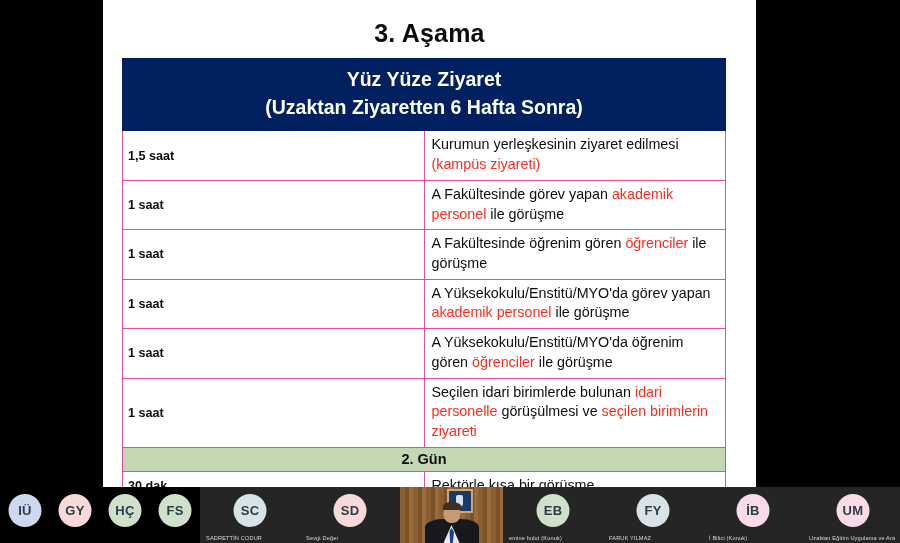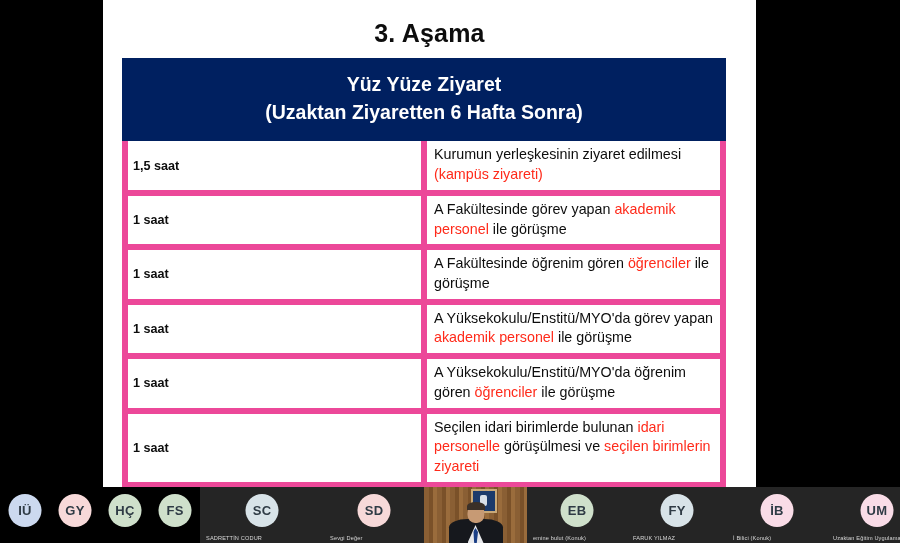--- a/index.html
+++ b/index.html
@@ -48,21 +48,21 @@
   
   #agenda-table {
     position: absolute;
     left: 19px;
     top: 58px;
     width: 604px;
     border-collapse: collapse;
     table-layout: fixed;
   }
   #agenda-table td {
-    border: 6px solid #ec4899;
+    border: 1px solid #ec4899;
     vertical-align: middle;
     padding: 0;
   }
 
   .hdr-cell {
     background: #002060;
     color: #ffffff;
     text-align: center;
     font-size: 19.5px;
     font-weight: bold;
@@ -296,21 +296,21 @@
     </div>
     <div class="tile plain" style="width: 50px;">
       <div class="avatar" style="background: rgb(247, 217, 217);">GY</div>
     </div>
     <div class="tile plain" style="width: 50px;">
       <div class="avatar" style="background: rgb(207, 224, 203);">HÇ</div>
     </div>
     <div class="tile plain" style="width: 50px;">
       <div class="avatar" style="background: rgb(207, 224, 203);">FS</div>
     </div>
-    <div class="tile" style="width: 100px; padding-left: 24px;">
+    <div class="tile" style="width: 100px;">
       <div class="avatar" style="background: rgb(216, 227, 232);">SC</div>
       <div class="tile-name">SADRETTİN CODUR</div>
     </div>
     <div class="tile" style="width: 100px;">
       <div class="avatar" style="background: rgb(247, 217, 217);">SD</div>
       <div class="tile-name">Sevgi Değer</div>
     </div>
     <div class="tile" id="video-tile" style="width: 103px;">
       <div class="vid-wall"></div>
       <div class="vid-frame"></div>

